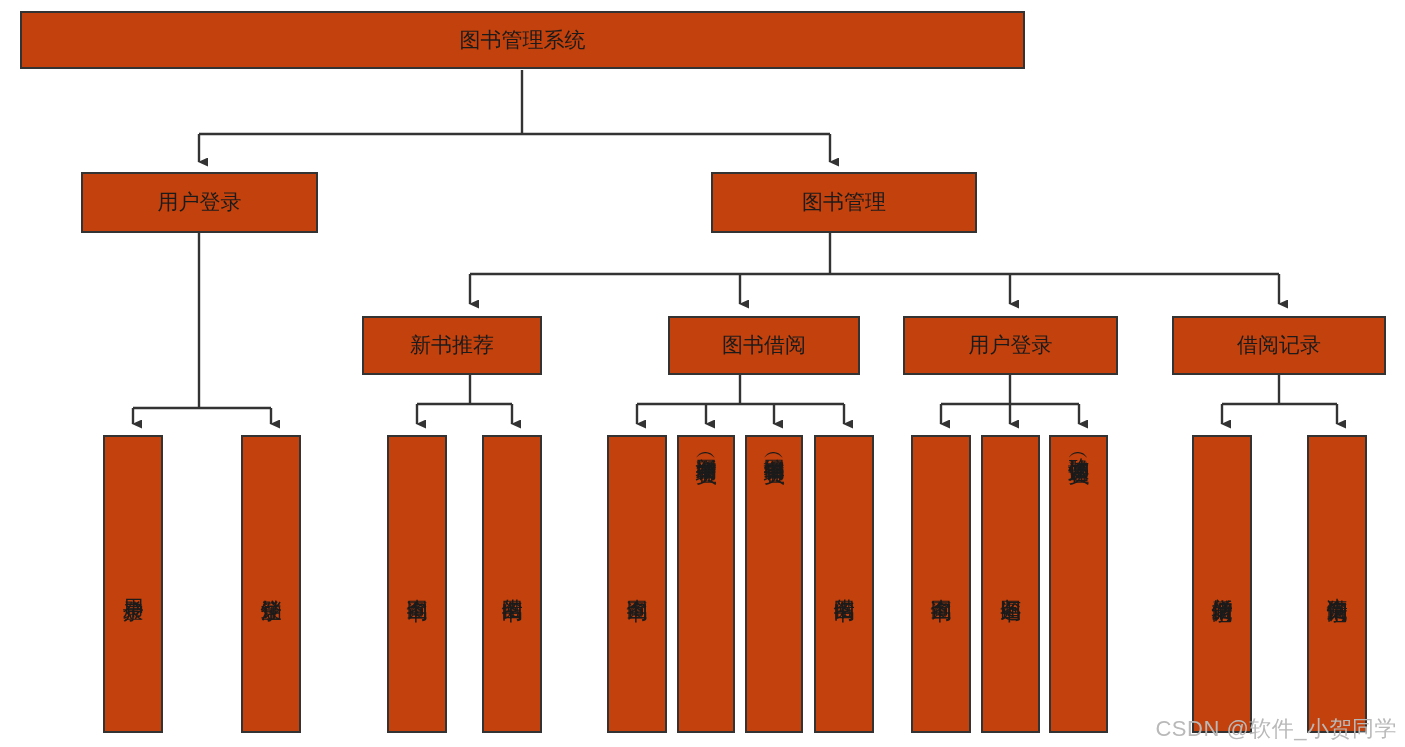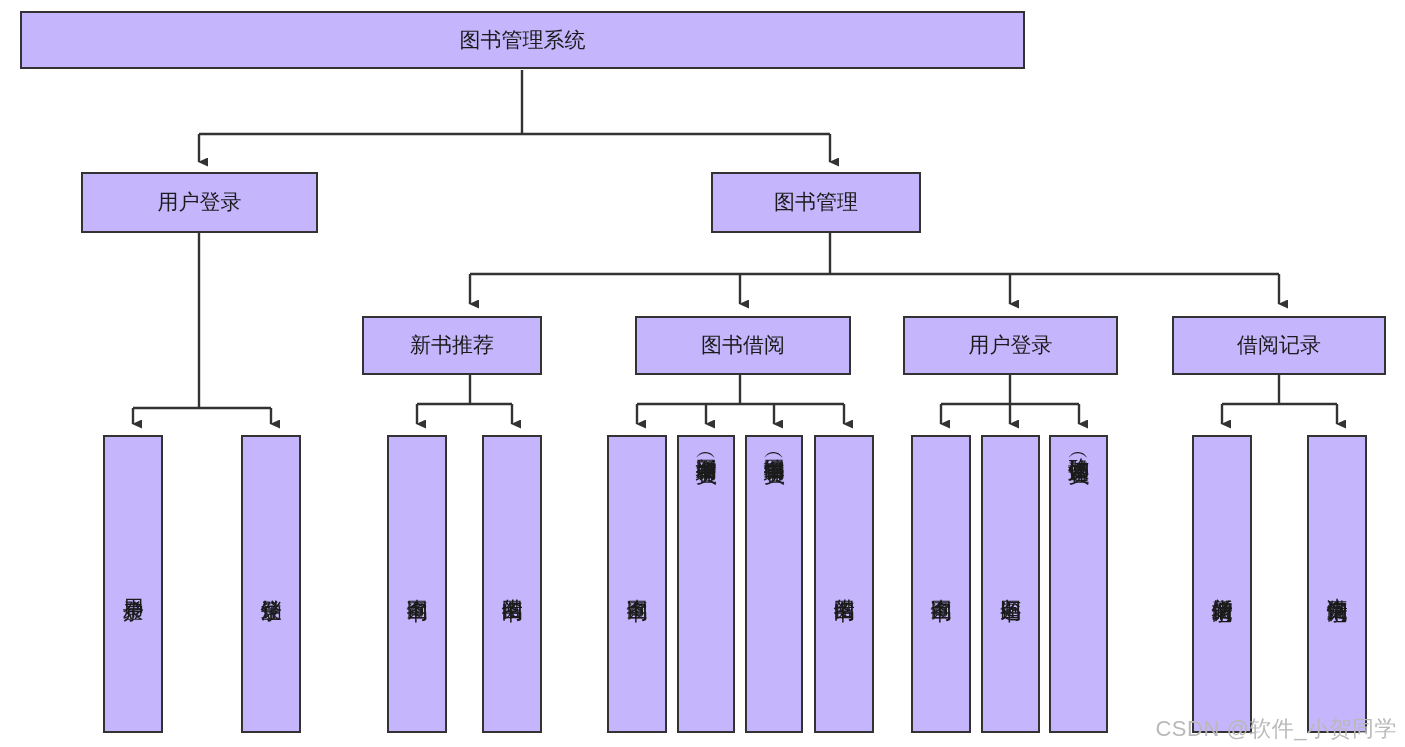--- a/index.html
+++ b/index.html
@@ -21,21 +21,21 @@
     position: absolute;
     left: 0;
     top: 0;
     width: 1405px;
     height: 747px;
     pointer-events: none;
   }
   .node {
     position: absolute;
     box-sizing: border-box;
-    background: #c4b5fd;
+    background: #c2410c;
     border: 2px solid #333333;
     display: flex;
     align-items: center;
     justify-content: center;
     color: #1b1b1b;
   }
   .node .lbl {
     display: block;
     text-align: center;
     line-height: 1.18;
@@ -137,28 +137,28 @@
     </g>
   </svg>
 
   <div class="node root horiz" style="left:20px; top:11px; width:1005px; height:58px;">
     <span class="lbl">图书管理系统</span>
   </div>
 
   <div class="node horiz" style="left:81px; top:172px; width:237px; height:61px;">
     <span class="lbl">用户登录</span>
   </div>
-  <div class="node horiz" style="left:711px; top:172px; width:210px; height:61px;">
+  <div class="node horiz" style="left:711px; top:172px; width:266px; height:61px;">
     <span class="lbl">图书管理</span>
   </div>
 
   <div class="node horiz" style="left:362px; top:316px; width:180px; height:59px;">
     <span class="lbl">新书推荐</span>
   </div>
-  <div class="node horiz" style="left:635px; top:316px; width:216px; height:59px;">
+  <div class="node horiz" style="left:668px; top:316px; width:192px; height:59px;">
     <span class="lbl">图书借阅</span>
   </div>
   <div class="node horiz" style="left:903px; top:316px; width:215px; height:59px;">
     <span class="lbl">用户登录</span>
   </div>
   <div class="node horiz" style="left:1172px; top:316px; width:214px; height:59px;">
     <span class="lbl">借阅记录</span>
   </div>
 
   <div class="node vert mid" style="left:103px; top:435px; width:60px; height:298px;">

